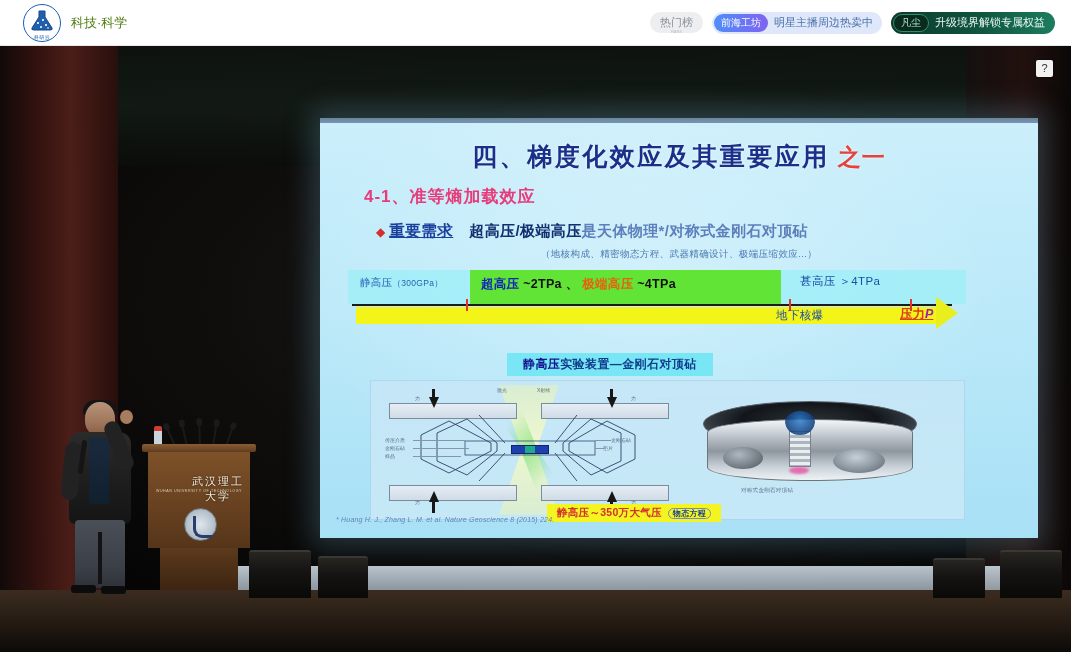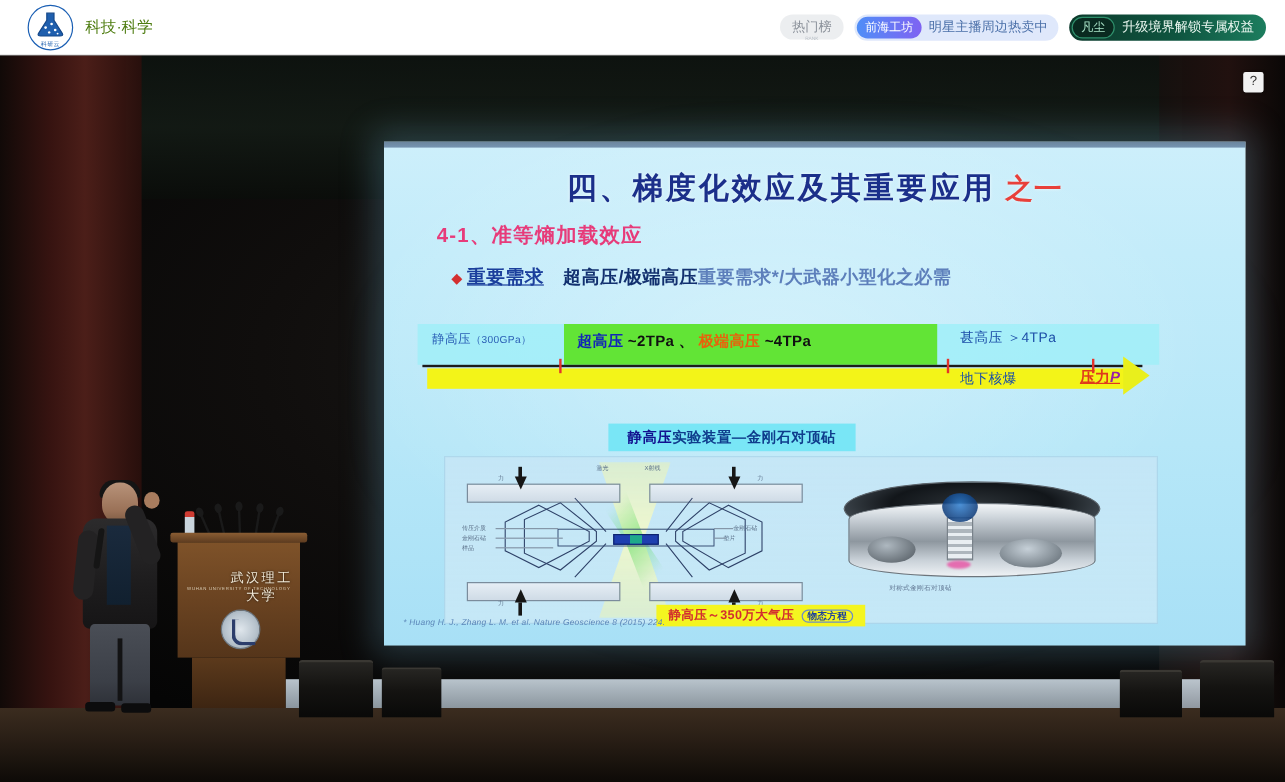--- a/index.html
+++ b/index.html
@@ -203,21 +203,21 @@
   }
   .axis-arrow {
     position: absolute; left: 588px; top: 27px;
     width: 0; height: 0;
     border-top: 16px solid transparent;
     border-bottom: 16px solid transparent;
     border-left: 22px solid #e9ef1c;
   }
   .tick { position: absolute; top: 29px; width: 2px; height: 12px; background: #e4342c; }
   .lbl-nuke {
-    position: absolute; left: 452px; top: 38px;
+    position: absolute; left: 428px; top: 38px;
     font-size: 11.5px; color: #1a4fa8; letter-spacing: .4px; white-space: nowrap;
   }
   .lbl-p {
     position: absolute; left: 552px; top: 36px;
     font-size: 12.5px; font-weight: bold; color: #e03a1c; white-space: nowrap; text-decoration: underline;
   }
   .lbl-p i { color: #9b1fa8; }
 
   
   .cap-box {
@@ -537,23 +537,24 @@
 
     <div class="slide-title">
       <span>四、梯度化效应及其重要应用</span><span class="suffix">之一</span>
     </div>
 
     <div class="slide-sub">4-1、准等熵加载效应</div>
 
     <div class="bullet-row">
       <span class="diamond">◆</span>
       <span class="need-label">重要需求</span>
-      <span class="need-text"><span>超高压/极端高压</span><span class="dim">重要需求*/大武器小型化之必需</span></span>
-    </div>
-
+      <span class="need-text"><span>超高压/极端高压</span><span class="dim">是天体物理*/对称式金刚石对顶砧</span></span>
+    </div>
+
+    <div class="paren-note">（地核构成、精密物态方程、武器精确设计、极端压缩效应...）</div>
 
     <div class="press-wrap">
       <div class="press-cyanband"></div>
       <div class="press-green"></div>
 
       <div class="lbl-static">
         <span>静高压</span><span class="sm">（300GPa）</span>
       </div>
 
       <div class="press-green-lbl">

